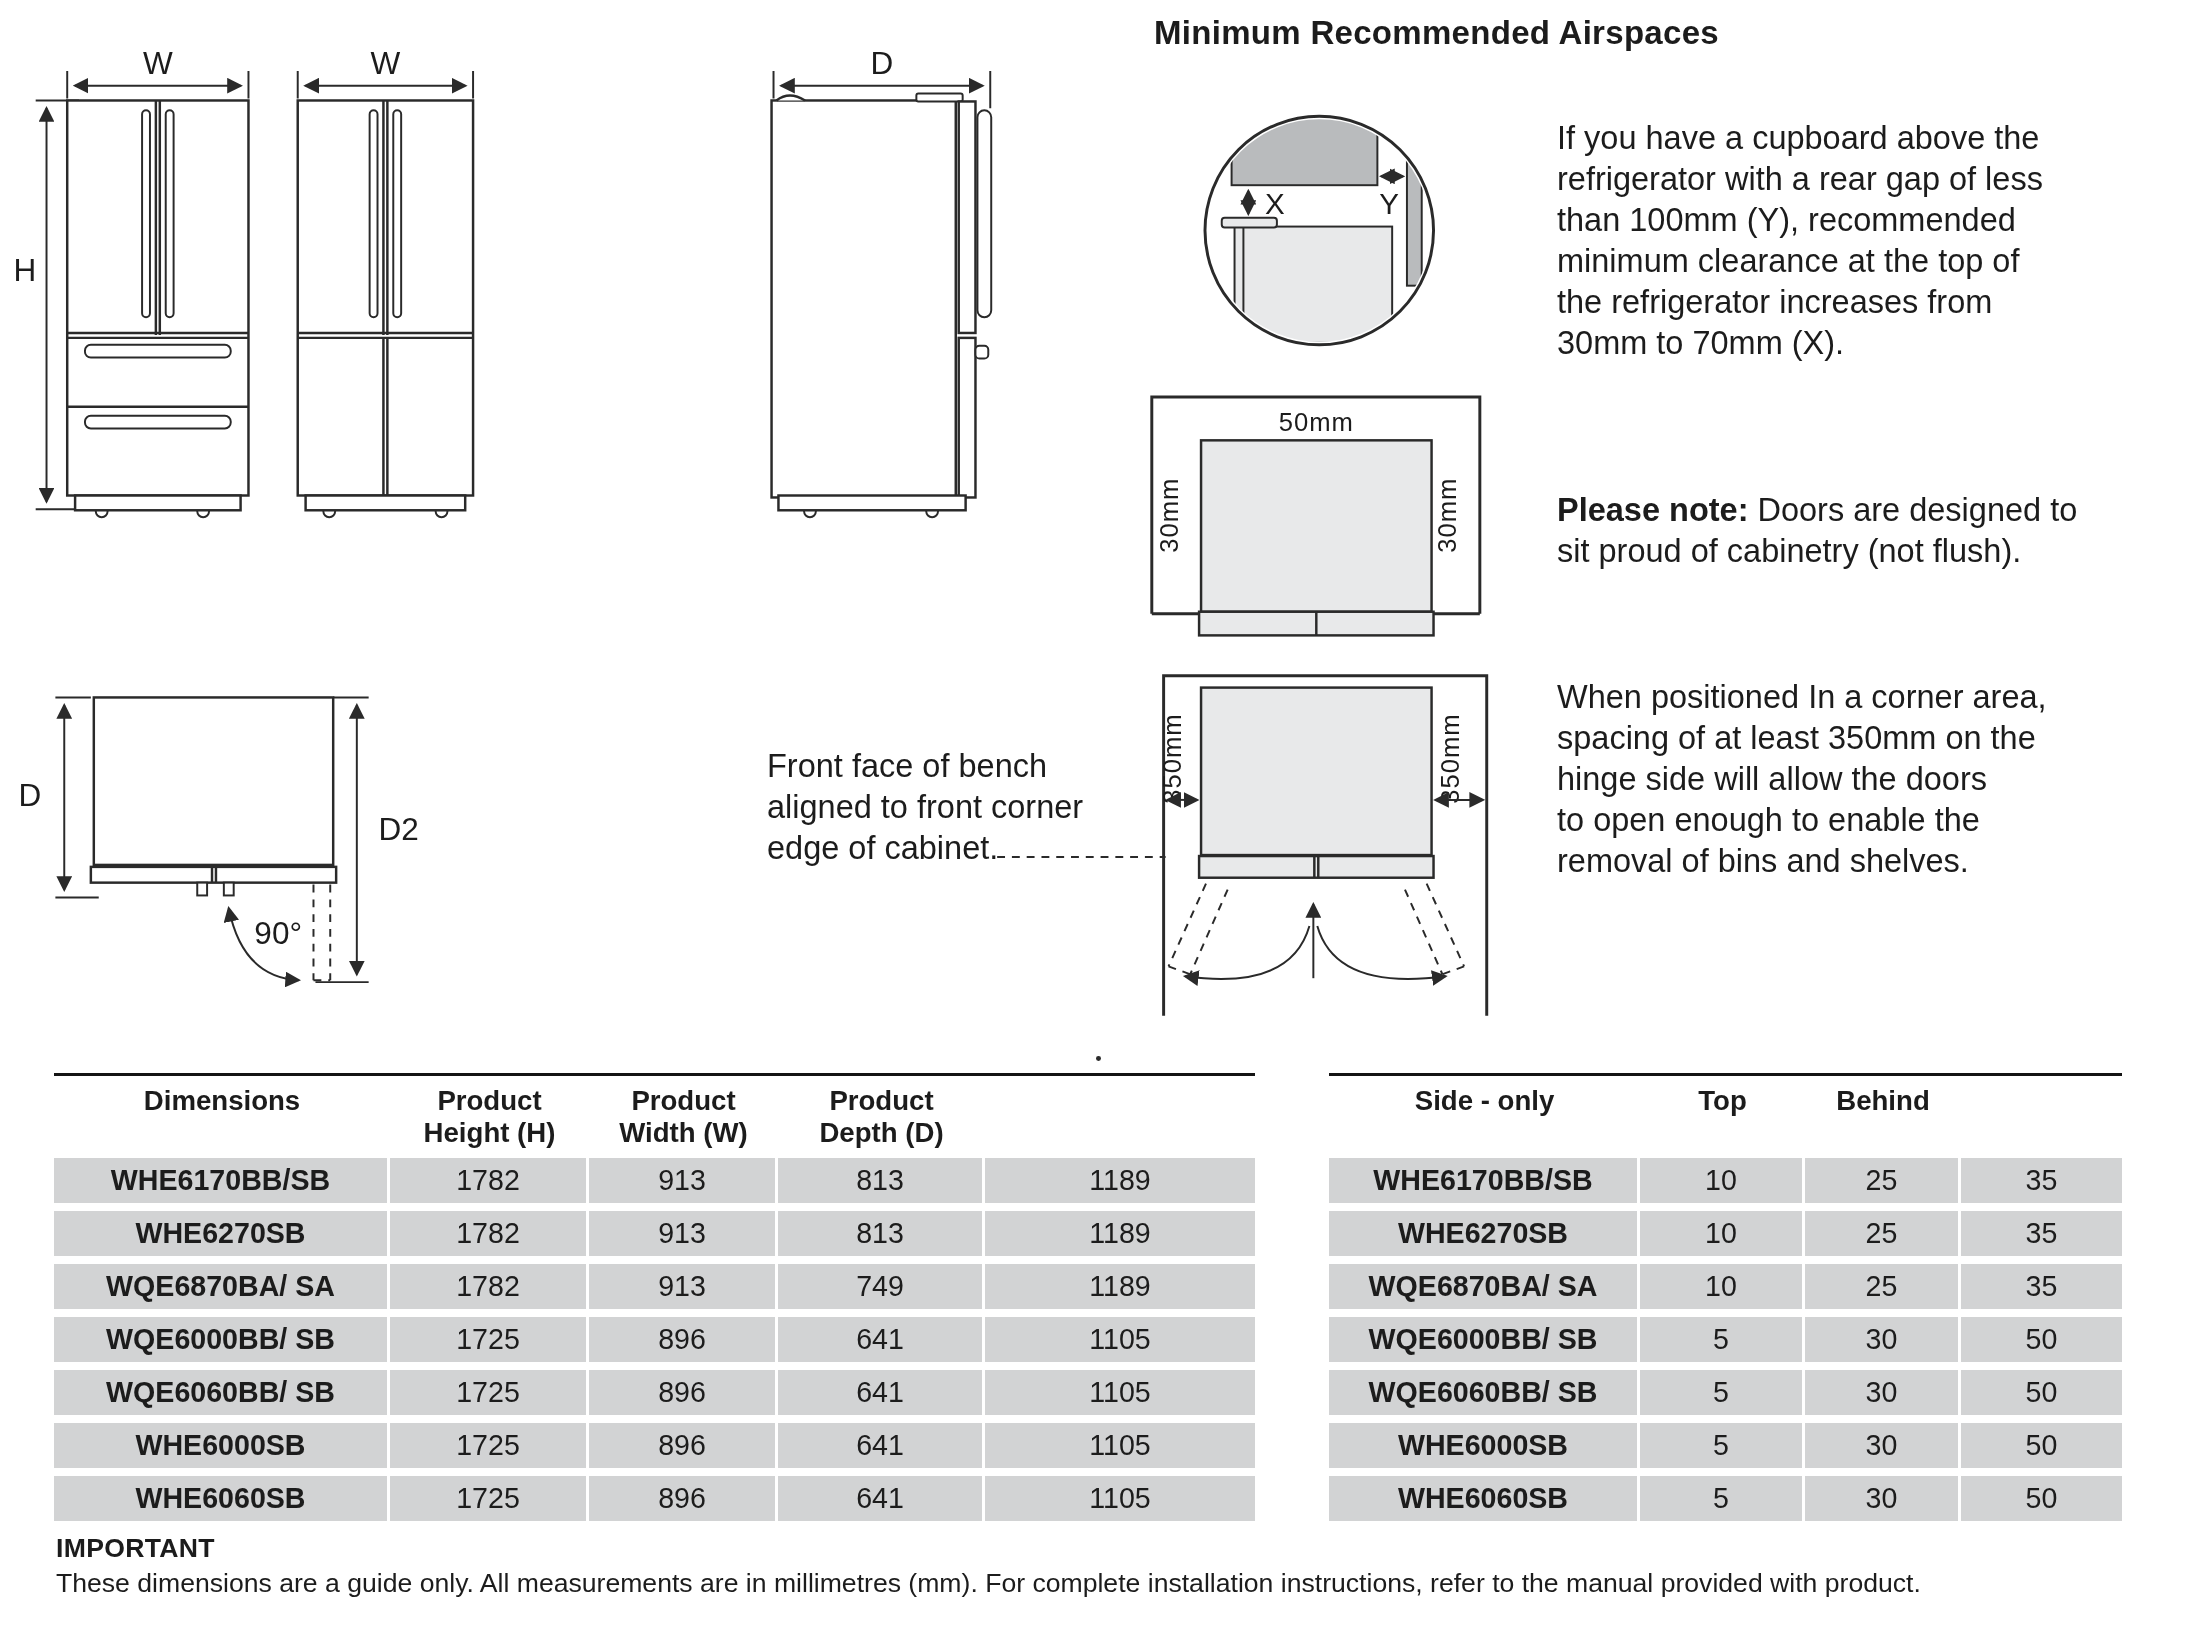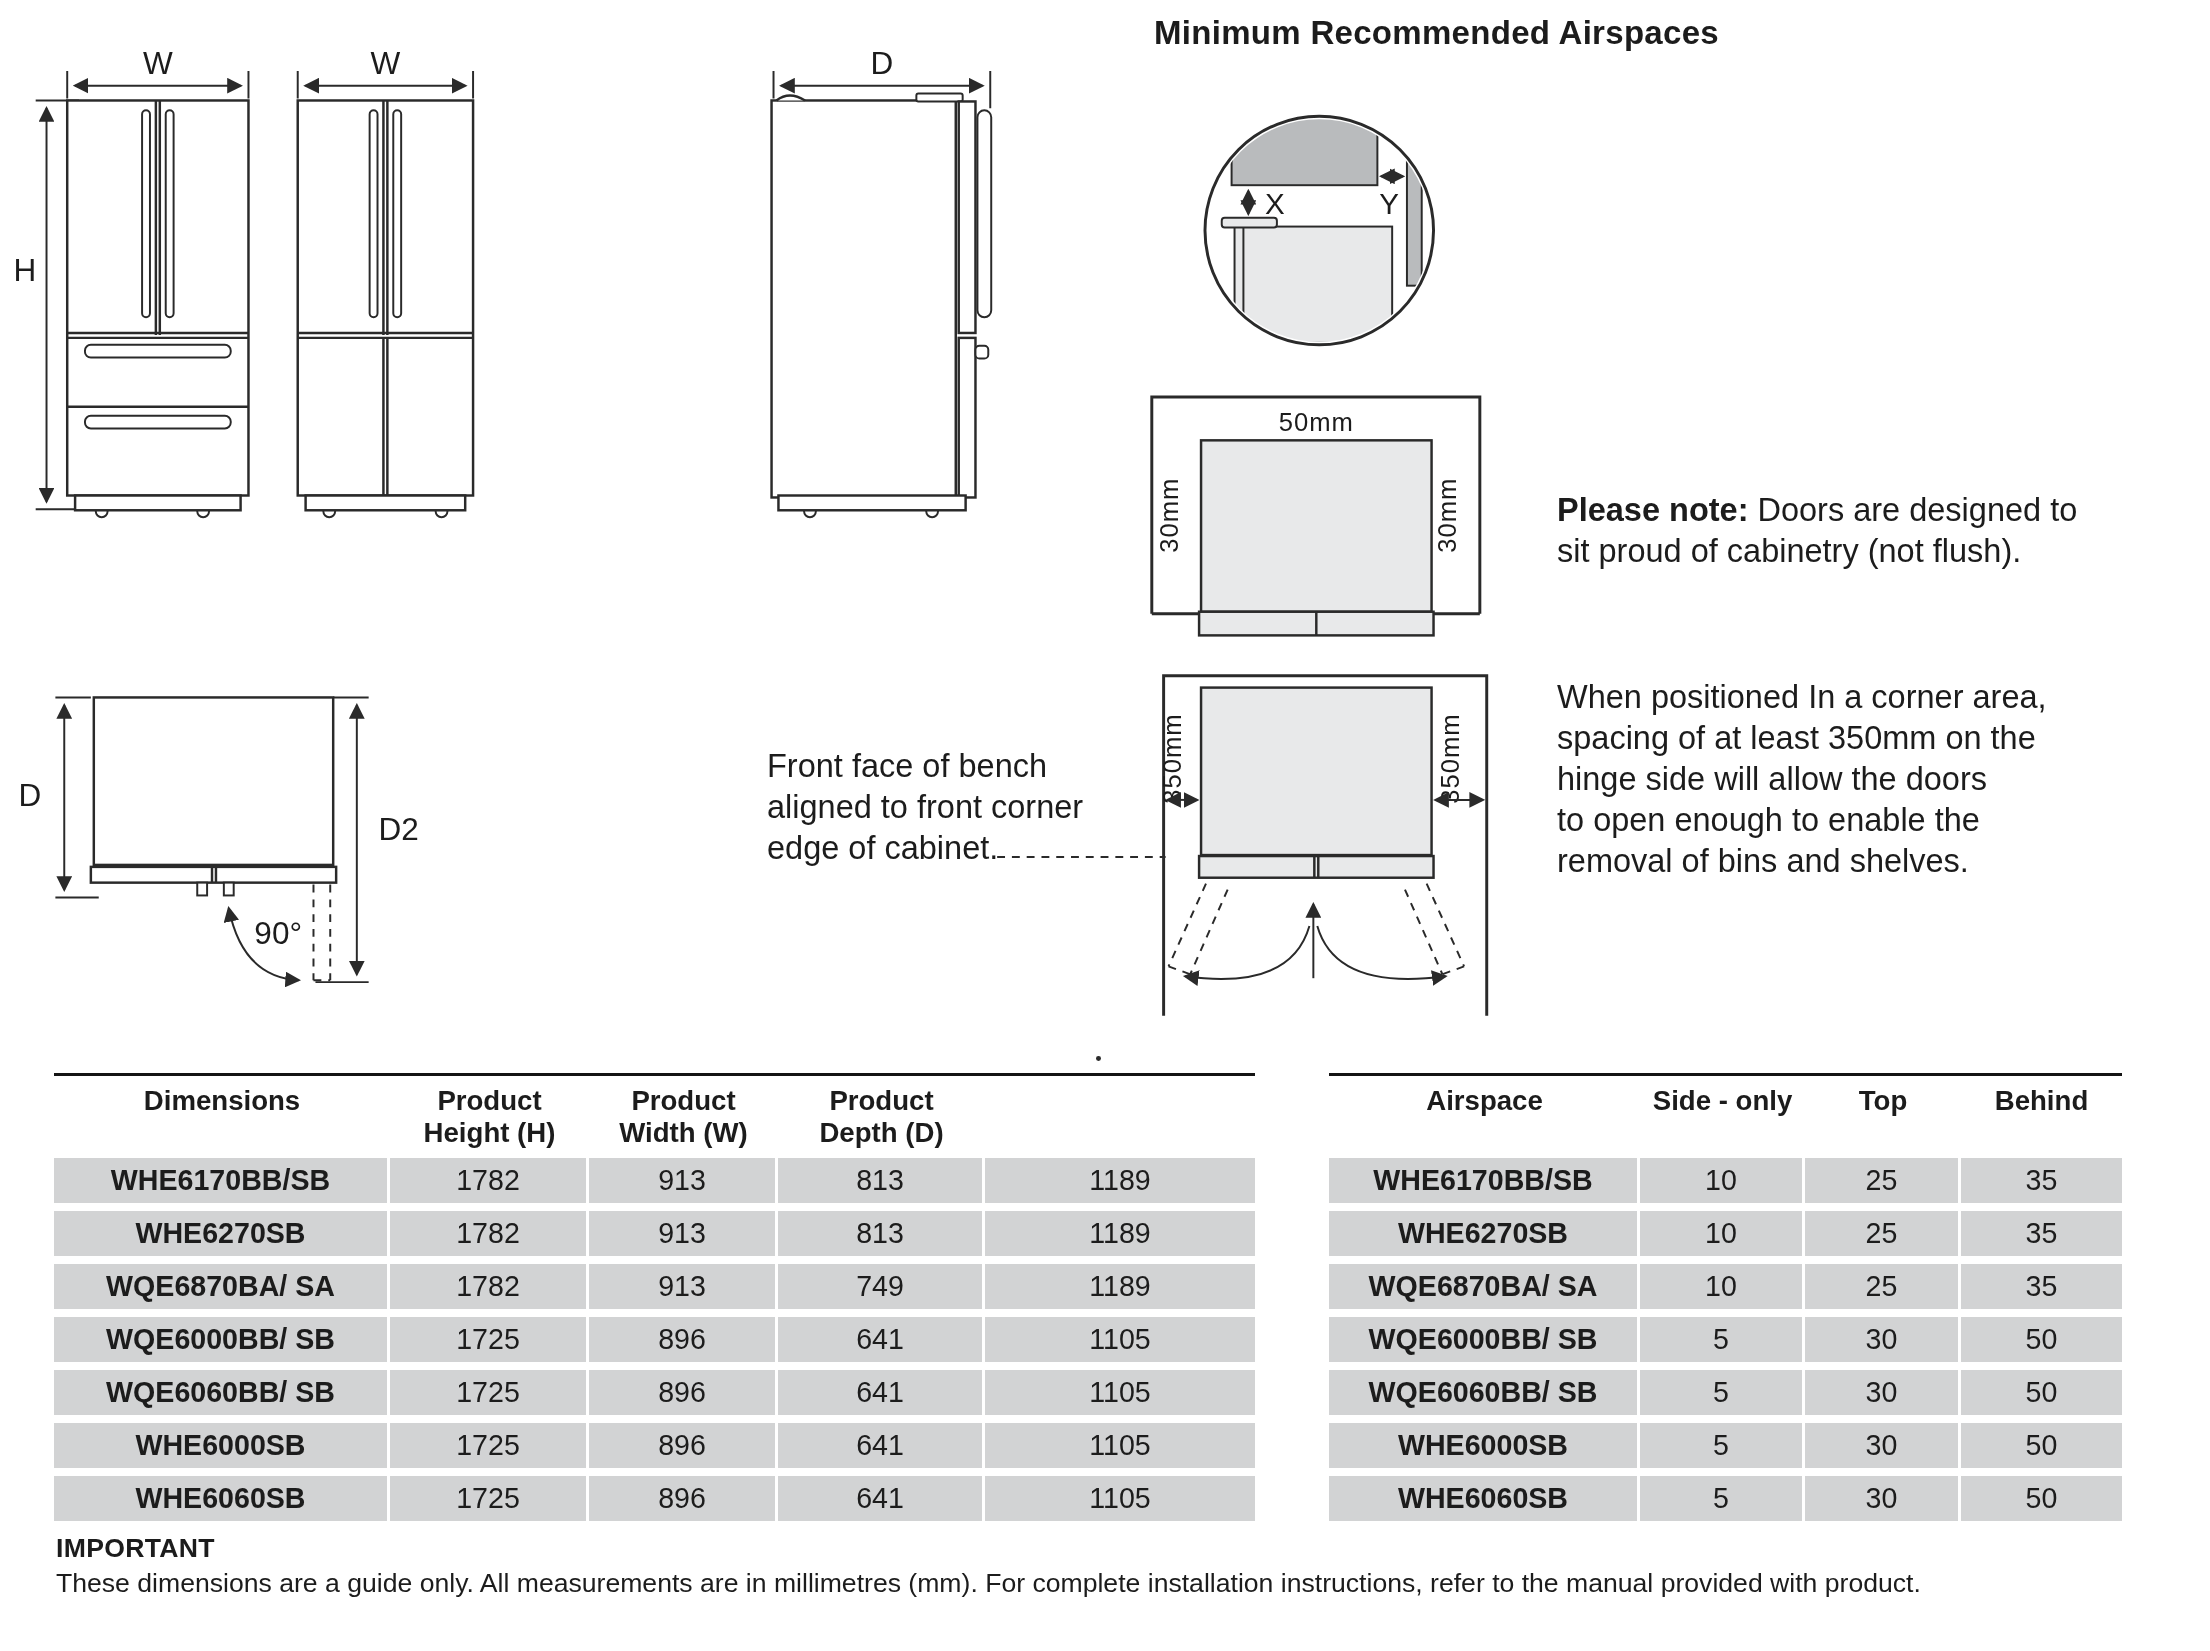--- a/index.html
+++ b/index.html
@@ -159,20 +159,26 @@
       <path class="dash ln thin" d="M1224,897 L1186,981 M1246,903 L1208,989 M1186,981 L1208,989"></path>
       <path class="dash ln thin" d="M1448,897 L1486,981 M1426,903 L1464,989 M1486,981 L1464,989"></path>
       <line class="ln thin" x1="1333" y1="993" x2="1333" y2="918" marker-end="url(#m)"></line>
       <path class="ln nofill thin" d="M1329,940 Q1310,1006 1203,991" marker-end="url(#m)"></path>
       <path class="ln nofill thin" d="M1337,940 Q1356,1006 1467,991" marker-end="url(#m)"></path>
     </g>
   </svg>
 
   <div class="abs h1" style="left:1154px;top:14px;">Minimum Recommended Airspaces</div>
 
+  <div class="abs body-text" style="left:1557px;top:118px;width:630px;">If you have a cupboard above the
+refrigerator with a rear gap of less
+than 100mm (Y), recommended
+minimum clearance at the top of
+the refrigerator increases from
+30mm to 70mm (X).</div>
 
   <div class="abs body-text" style="left:1557px;top:449px;width:630px;">
     <b>Please note:</b><span> Doors are designed to
 sit proud of cabinetry (not flush).</span>
   </div>
 
   <div class="abs body-text" style="left:1557px;top:677px;width:630px;">When positioned In a corner area,
 spacing of at least 350mm on the
 hinge side will allow the doors
 to open enough to enable the
@@ -242,21 +248,20 @@
           <div class="tcell">1725</div>
           <div class="tcell">896</div>
           <div class="tcell">641</div>
           <div class="tcell">1105</div>
         </div>
       </div>
   </div>
 
   <div id="airTable" class="tbl">
     <div class="thead">
-      <div class="hcell">Airspace</div>
       <div class="hcell">Side - only</div>
       <div class="hcell">Top</div>
       <div class="hcell">Behind</div>
     </div>
     <div class="tbody">
         <div class="trow">
           <div class="tcell">WHE6170BB/SB</div>
           <div class="tcell">10</div>
           <div class="tcell">25</div>
           <div class="tcell">35</div>

